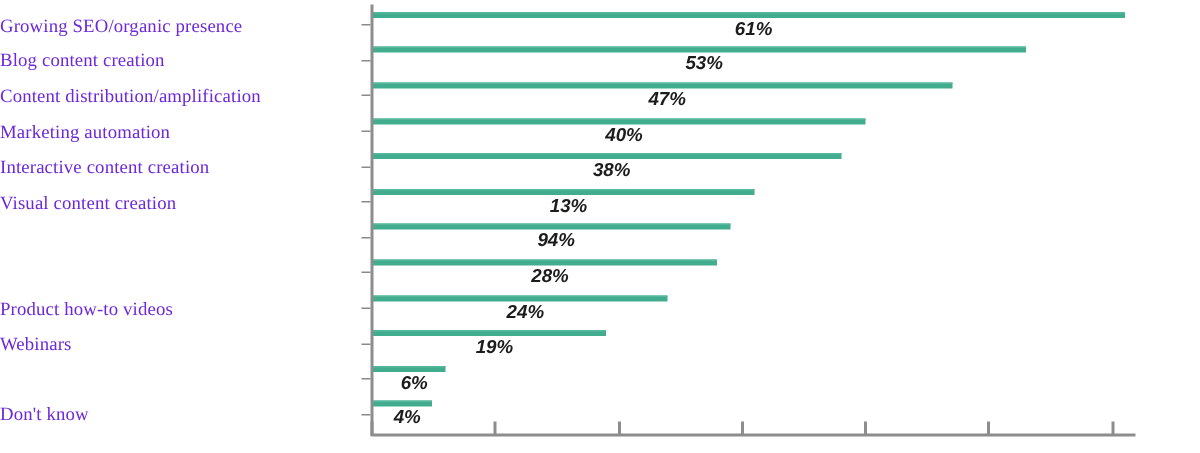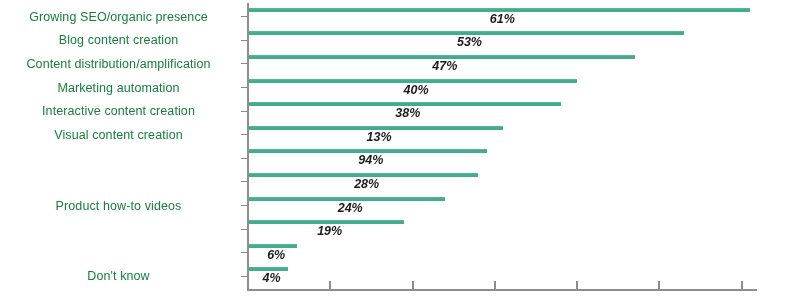--- a/index.html
+++ b/index.html
@@ -42,27 +42,27 @@
     position: relative;
     height: 23.6px;
     display: flex;
     align-items: center;
   }
 
   .cat-label {
     position: absolute;
     left: 0;
     width: 237px;
-    text-align: center;
+    text-align: left;
     font-size: 12.5px;
     line-height: 14px;
-    color: #15803d;
+    color: #6d28d9;
     letter-spacing: 0.1px;
     white-space: nowrap;
-    font-family: Liberation Sans, sans-serif;
+    font-family: Liberation Serif, serif;
   }
 
   
   .cat-tick {
     position: absolute;
     left: 241px;
     width: 6px;
     height: 1px;
     background: #8a8a8a;
   }
@@ -193,20 +193,21 @@
         </div>
         <div class="row">
           <div class="cat-label">Product how-to videos</div>
           <div class="cat-tick"></div>
           <div class="bar-wrap">
             <div class="bar" style="width: 197.419px; background: rgb(66, 173, 142); border-top-color: rgb(87, 183, 155);"></div>
             <div class="bar-value">24%</div>
           </div>
         </div>
         <div class="row">
+          <div class="cat-label">Webinars</div>
           <div class="cat-tick"></div>
           <div class="bar-wrap">
             <div class="bar" style="width: 156.29px; background: rgb(66, 173, 142); border-top-color: rgb(87, 183, 155);"></div>
             <div class="bar-value">19%</div>
           </div>
         </div>
         <div class="row">
           <div class="cat-tick"></div>
           <div class="bar-wrap">
             <div class="bar" style="width: 49.3548px; background: rgb(66, 173, 142); border-top-color: rgb(87, 183, 155);"></div>

